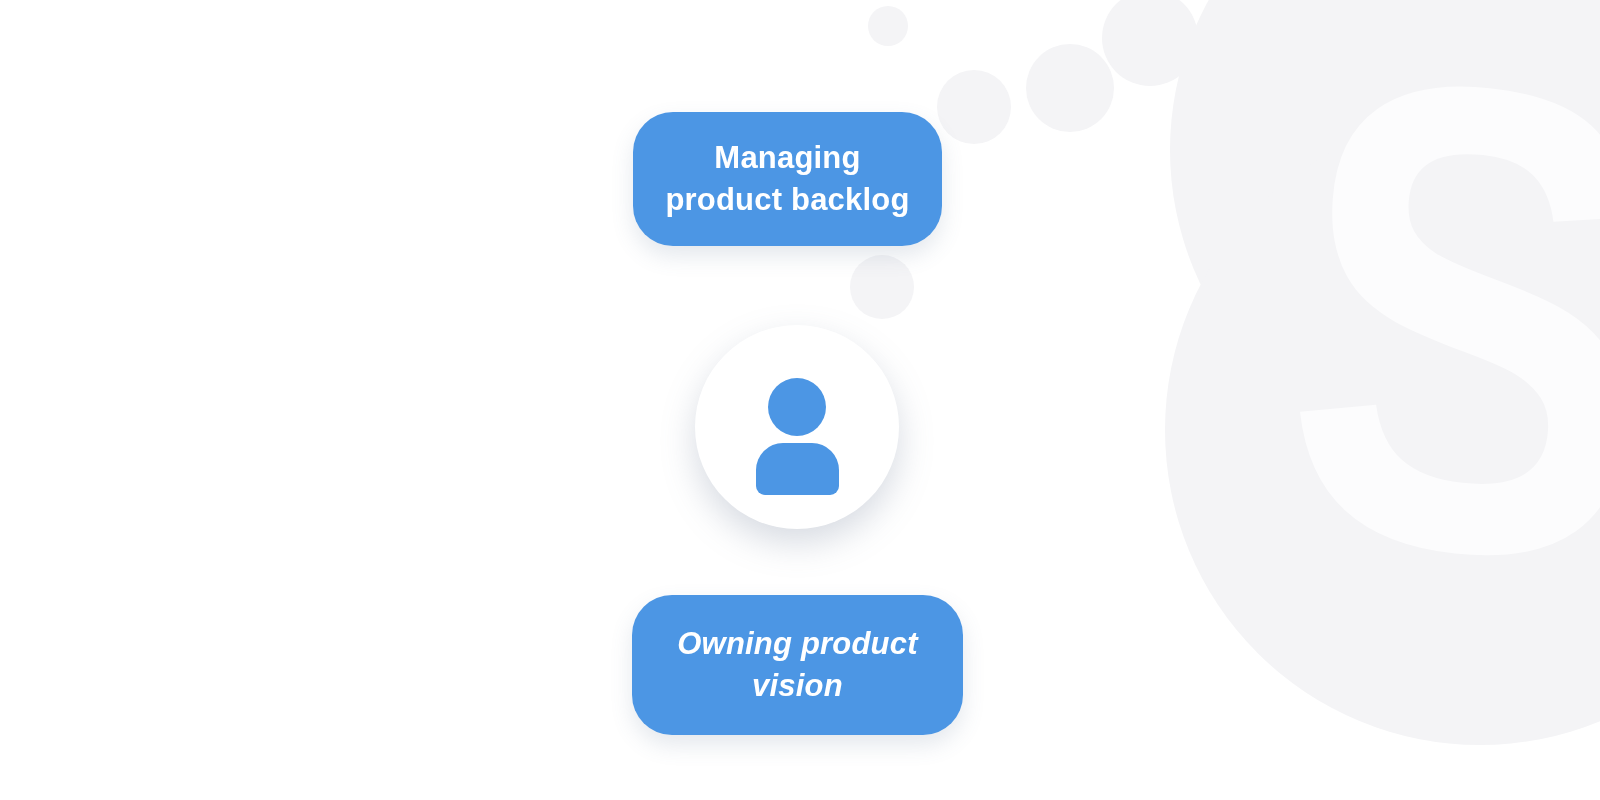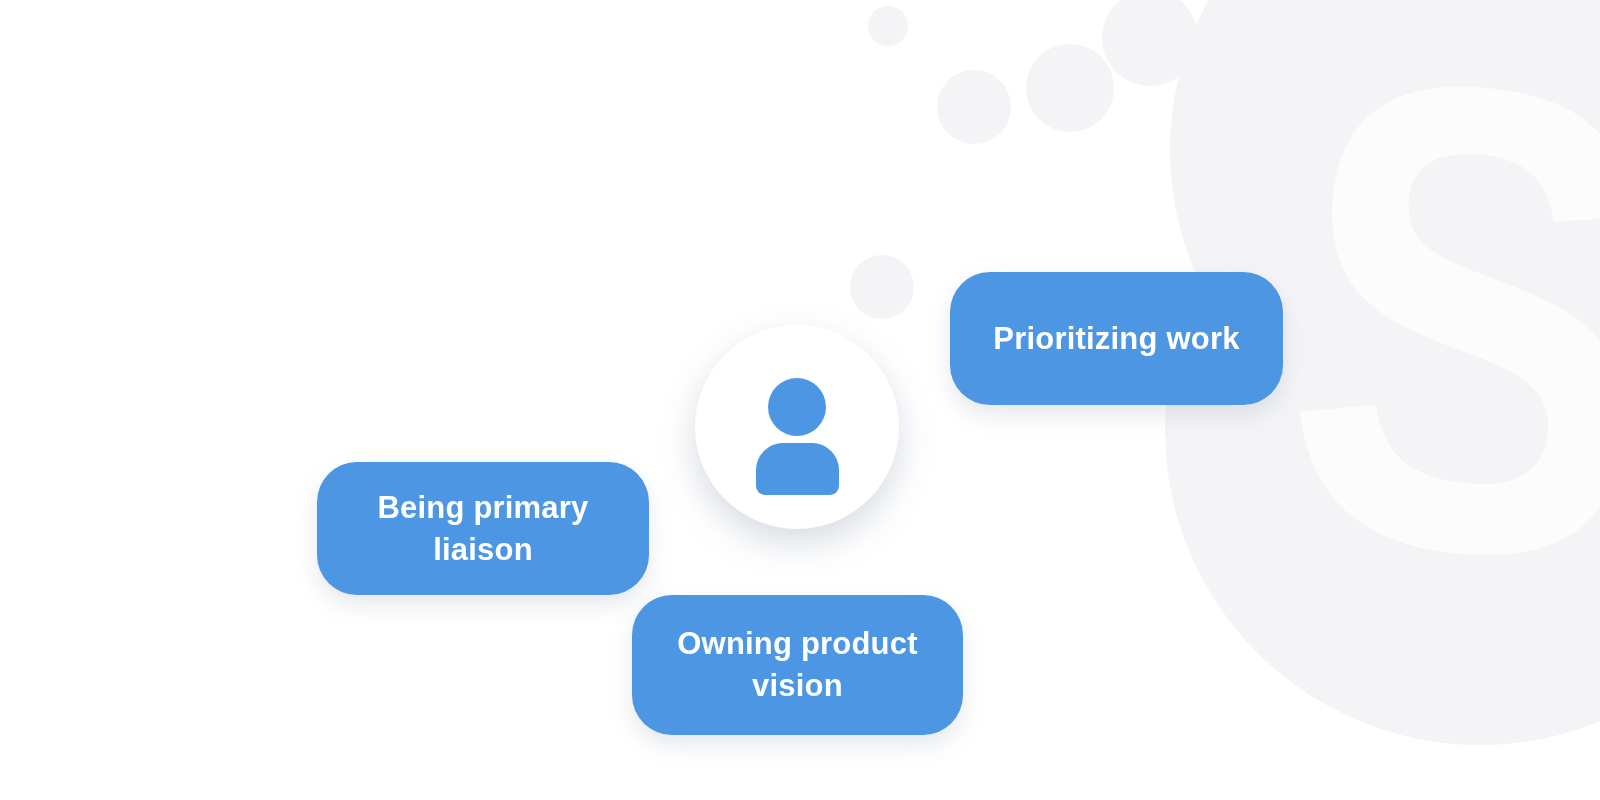--- a/index.html
+++ b/index.html
@@ -51,21 +51,21 @@
     font-weight: 600;
     text-align: center;
     white-space: pre-line;
     letter-spacing: 0.2px;
   }
   .box-top         { left: 633px; top: 112px; width: 309px; height: 134px; }
   .box-left-upper  { left: 317px; top: 268px; width: 331px; height: 137px; }
   .box-right-upper { left: 950px; top: 272px; width: 333px; height: 133px; }
   .box-left-lower  { left: 317px; top: 462px; width: 332px; height: 133px; }
   .box-right-lower { left: 950px; top: 448px; width: 333px; height: 137px; }
-  .box-bottom      { left: 632px; top: 595px; width: 331px; height: 140px; }
+  .box-bottom      { left: 632px; top: 595px; width: 331px; height: 140px; font-style: italic; }
 
   
   .center-circle {
     position: absolute;
     left: 695px; top: 325px;
     width: 204px; height: 204px;
     border-radius: 50%;
     background: #ffffff;
     box-shadow: 0 14px 34px rgba(110, 125, 150, 0.28);
   }
@@ -93,30 +93,27 @@
     <div class="wm wm-dot-1"></div>
     <div class="wm wm-dot-2"></div>
     <div class="wm wm-dot-3"></div>
     <div class="wm wm-dot-4"></div>
     <div class="wm wm-dot-5"></div>
     <div class="wm wm-blob-a"></div>
     <div class="wm wm-blob-b"></div>
     <div class="wm-s">S</div>
   </div>
 
+  <div class="role-box box-top">
+    <span class="label">Managing
+product backlog</span>
+  </div>
 
 
-  <div class="role-box box-right-upper">
-    <span class="label">Prioritizing work</span>
-  </div>
 
-  <div class="role-box box-left-lower">
-    <span class="label">Being primary
-liaison</span>
-  </div>
 
 
   <div class="role-box box-bottom">
     <span class="label">Owning product
 vision</span>
   </div>
 
   <div class="center-circle">
     <div class="person-head"></div>
     <div class="person-body"></div>

